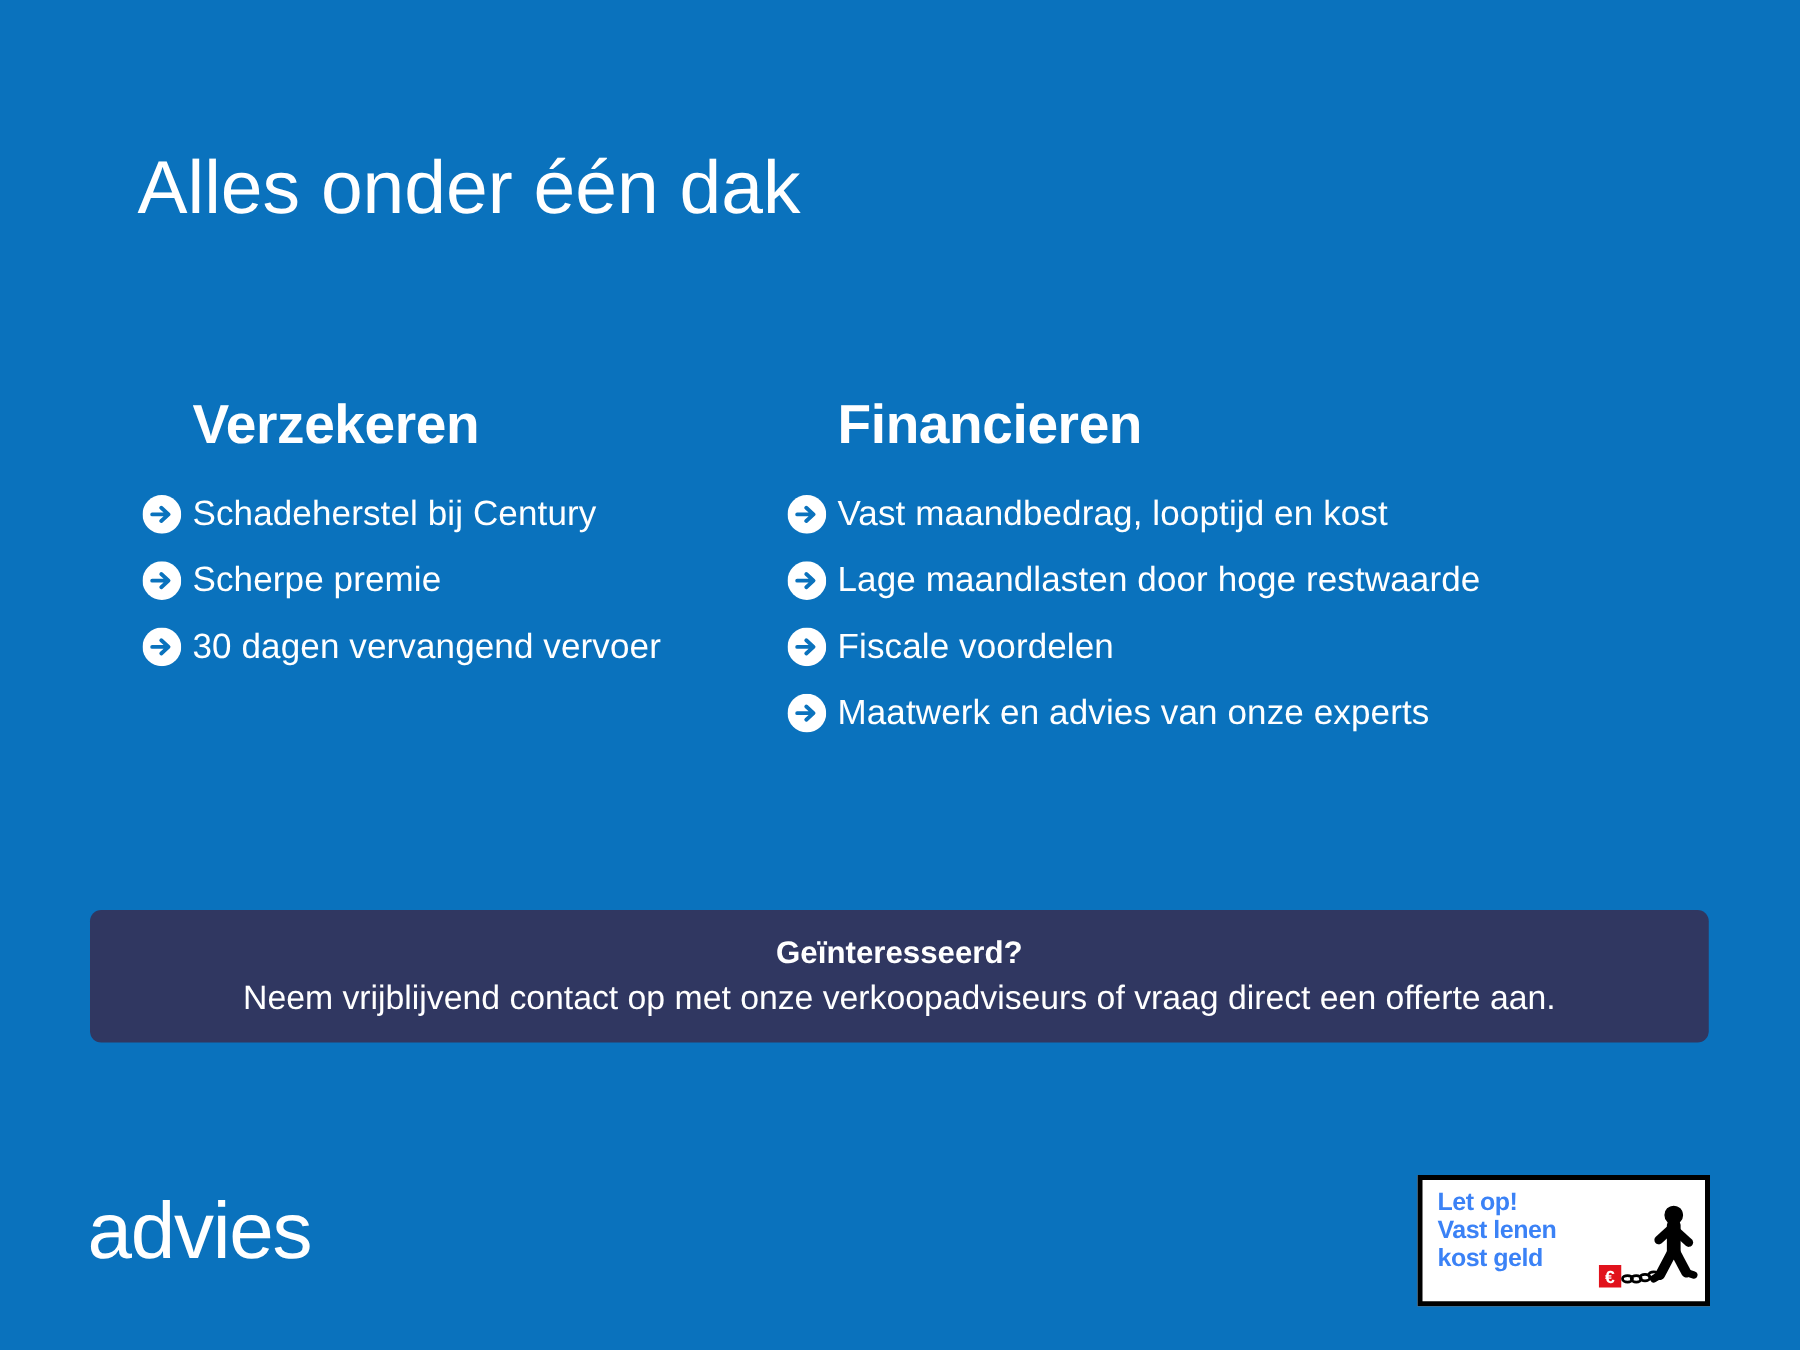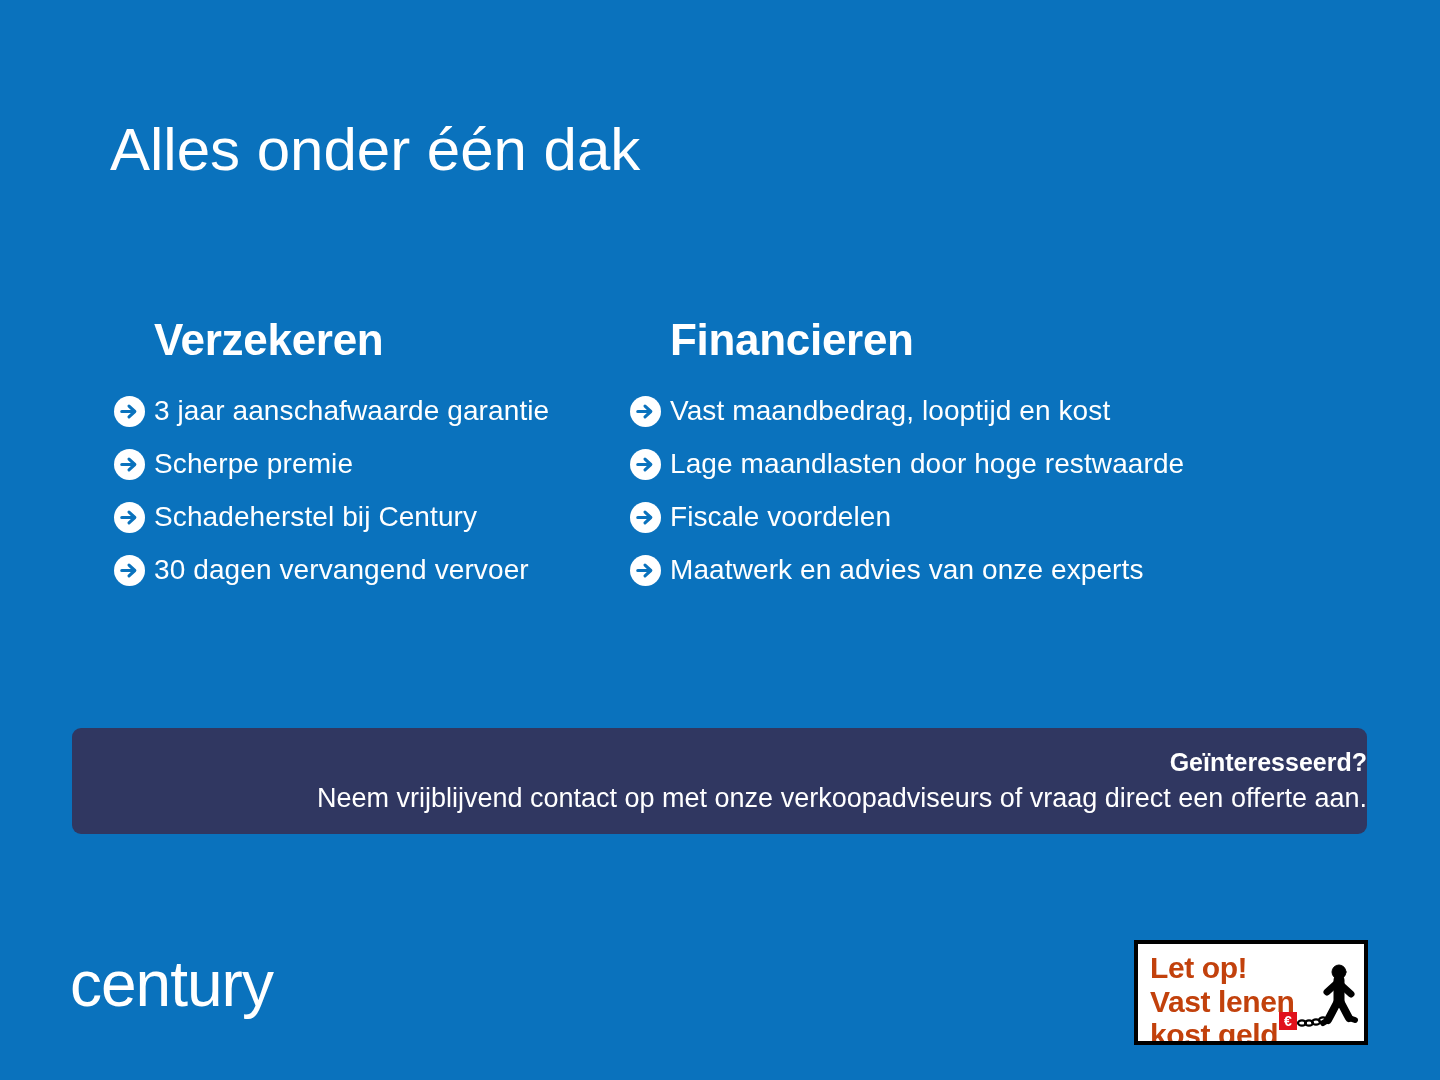--- a/index.html
+++ b/index.html
@@ -99,21 +99,21 @@
   .cta {
     position:absolute;
     left:72px;
     top:728px;
     width:1295px;
     height:106px;
     background:#303761;
     border-radius:9px;
     display:flex;
     flex-direction:column;
-    align-items:flex-end;
+    align-items:center;
     justify-content:center;
   }
   .cta-title {
     font-size:25px;
     font-weight:700;
     line-height:1.2;
     margin-bottom:5px;
   }
   .cta-body {
     font-size:27px;
@@ -145,23 +145,23 @@
     border:4px solid #000000;
     overflow:hidden;
   }
   .badge-inner {
     position:relative;
     width:100%;
     height:100%;
     padding:7px 0 0 12px;
   }
   .badge-line {
-    font-size:30px;
-    font-weight:700;
-    color:#c2410c;
+    font-size:20px;
+    font-weight:700;
+    color:#3b82f6;
     line-height:1.12;
     letter-spacing:-0.4px;
     white-space:nowrap;
     font-family:"Liberation Sans", sans-serif;
   }
   .badge-art {
     position:absolute;
     right:3px;
     top:16px;
     width:82px;
@@ -176,42 +176,35 @@
   <div class="header">
     <div class="subtitle">Alles onder één dak</div>
   </div>
 
   <div class="columns">
 
     <div class="col col-left">
       <div class="col-heading">Verzekeren</div>
       <ul class="bullets">
 
-        <li class="bullet">
-          <svg class="bullet-icon" viewBox="0 0 32 32">
-            <circle cx="16" cy="16" r="16" fill="#ffffff"></circle>
-            <path d="M8 16h12M15.5 10.5L21.5 16l-6 5.5" fill="none" stroke="#0a72bd" stroke-width="3.2" stroke-linecap="round" stroke-linejoin="round"></path>
-          </svg>
-          <span class="bullet-text">3 jaar aanschafwaarde garantie</span>
+
+        <li class="bullet">
+          <svg class="bullet-icon" viewBox="0 0 32 32">
+            <circle cx="16" cy="16" r="16" fill="#ffffff"></circle>
+            <path d="M8 16h12M15.5 10.5L21.5 16l-6 5.5" fill="none" stroke="#0a72bd" stroke-width="3.2" stroke-linecap="round" stroke-linejoin="round"></path>
+          </svg>
+          <span class="bullet-text">Schadeherstel bij Century</span>
         </li>
 
         <li class="bullet">
           <svg class="bullet-icon" viewBox="0 0 32 32">
             <circle cx="16" cy="16" r="16" fill="#ffffff"></circle>
             <path d="M8 16h12M15.5 10.5L21.5 16l-6 5.5" fill="none" stroke="#0a72bd" stroke-width="3.2" stroke-linecap="round" stroke-linejoin="round"></path>
           </svg>
           <span class="bullet-text">Scherpe premie</span>
-        </li>
-
-        <li class="bullet">
-          <svg class="bullet-icon" viewBox="0 0 32 32">
-            <circle cx="16" cy="16" r="16" fill="#ffffff"></circle>
-            <path d="M8 16h12M15.5 10.5L21.5 16l-6 5.5" fill="none" stroke="#0a72bd" stroke-width="3.2" stroke-linecap="round" stroke-linejoin="round"></path>
-          </svg>
-          <span class="bullet-text">Schadeherstel bij Century</span>
         </li>
 
         <li class="bullet">
           <svg class="bullet-icon" viewBox="0 0 32 32">
             <circle cx="16" cy="16" r="16" fill="#ffffff"></circle>
             <path d="M8 16h12M15.5 10.5L21.5 16l-6 5.5" fill="none" stroke="#0a72bd" stroke-width="3.2" stroke-linecap="round" stroke-linejoin="round"></path>
           </svg>
           <span class="bullet-text">30 dagen vervangend vervoer</span>
         </li>
 
@@ -257,21 +250,21 @@
       </ul>
     </div>
 
   </div>
 
   <div class="cta">
     <div class="cta-title">Geïnteresseerd?</div>
     <div class="cta-body">Neem vrijblijvend contact op met onze verkoopadviseurs of vraag direct een offerte aan.</div>
   </div>
 
-  <div class="logo">century</div>
+  <div class="logo">advies</div>
 
   <div class="badge">
     <div class="badge-inner">
       <div class="badge-line">Let op!</div>
       <div class="badge-line">Vast lenen</div>
       <div class="badge-line">kost geld</div>
 
       <svg class="badge-art" viewBox="0 0 82 80">
 
         <g>

